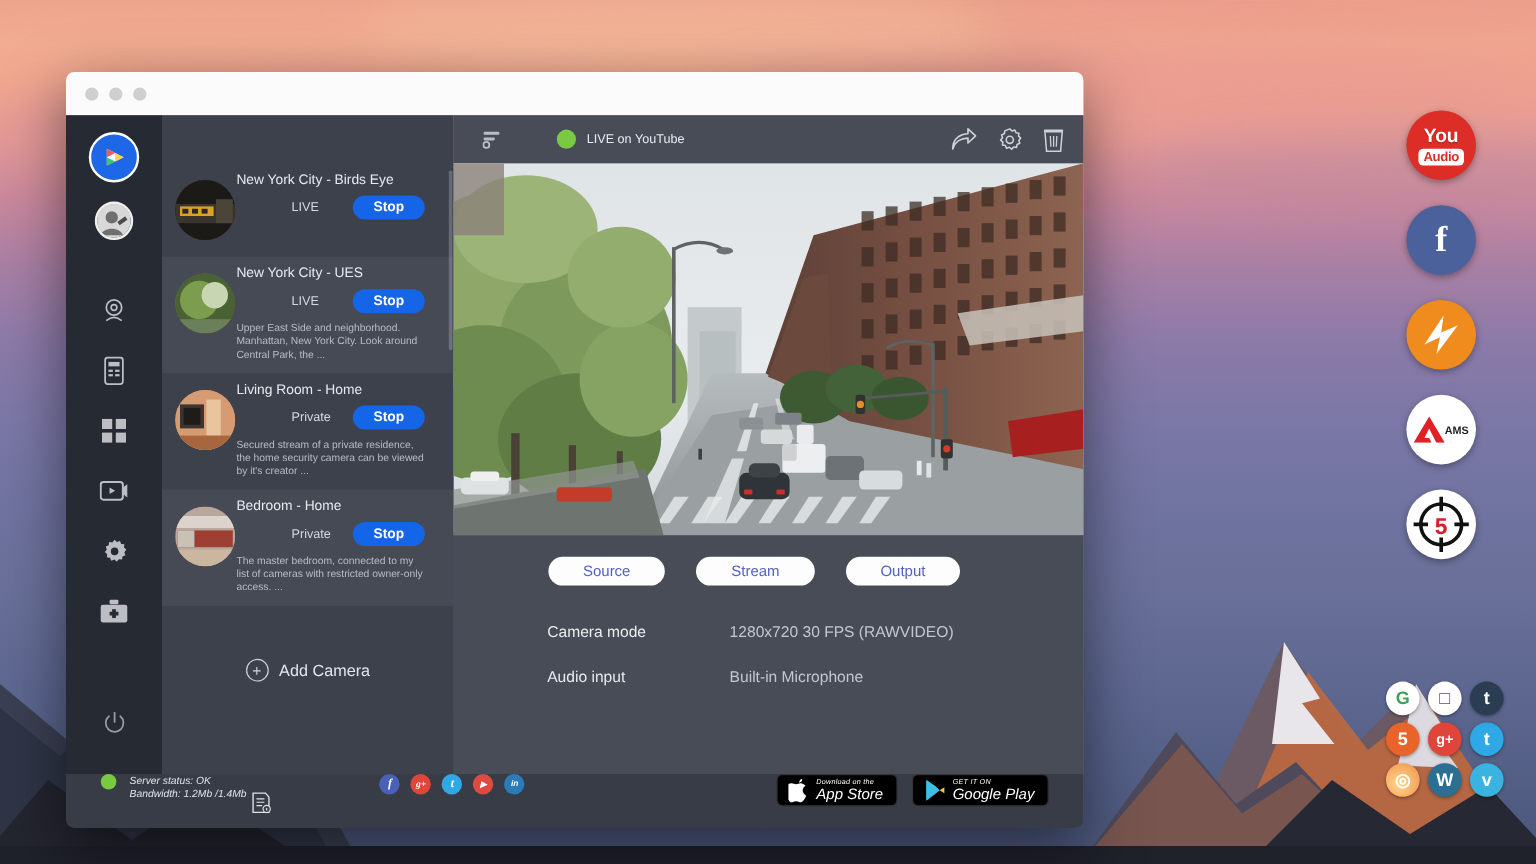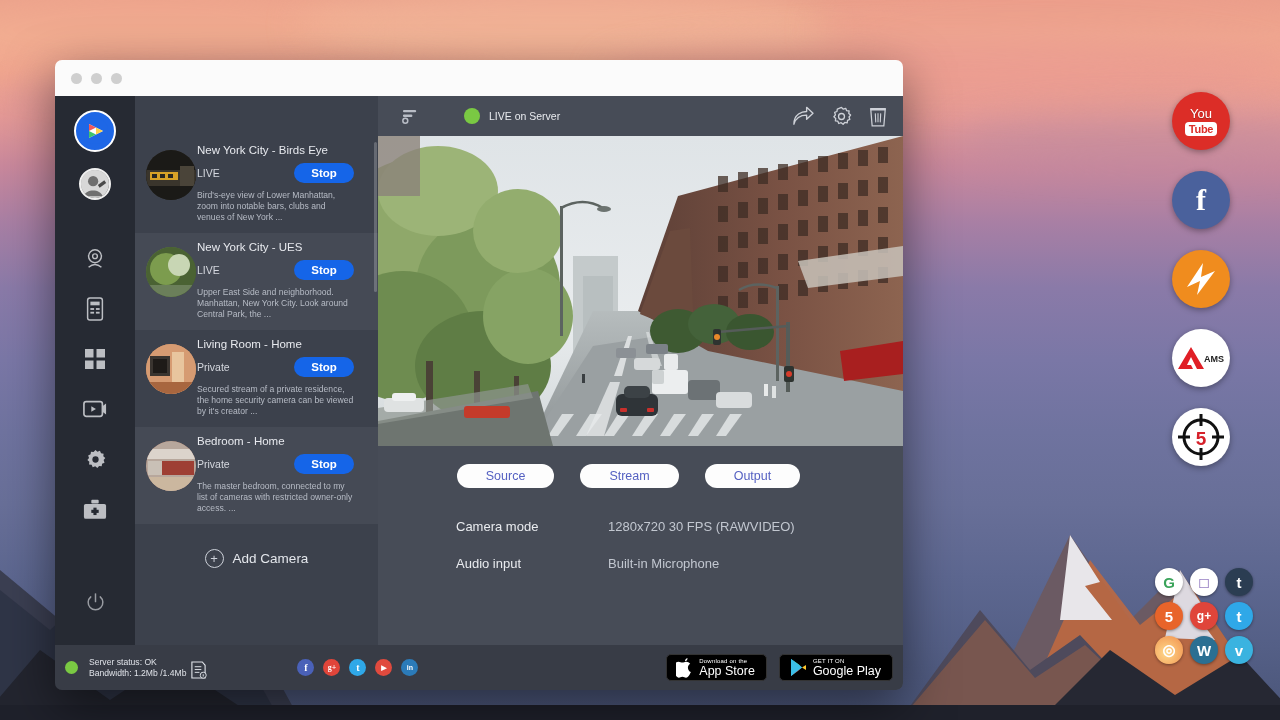--- a/index.html
+++ b/index.html
@@ -42,21 +42,21 @@
     box-shadow: 0 2px 6px rgba(0,0,0,.35);
     font-weight: bold; color: #fff; overflow: hidden;
     position: relative;
   }
   .dicon-youtube { background: #dc2d27; }
   .yt-box {
     background: #fff; color: #dc2d27; border-radius: 4px;
     font-size: 11px; line-height: 12px; padding: 1px 4px;
     font-weight: bold; letter-spacing: -.3px;
   }
-  .yt-you { font-size: 13px; letter-spacing: 0; color: #fff; font-weight: normal;
+  .yt-you { font-size: 16px; letter-spacing: 0; color: #fff; font-weight: bold;
             text-shadow: 0 1px 1px rgba(0,0,0,.3); margin-bottom: 1px;}
   .dicon-fb { background: #4a619c; font-size: 30px; font-family: "Liberation Serif", serif; }
   .dicon-wowza { background: #f08c1e; }
   .dicon-adobe { background: #fff; }
   .dicon-red5 { background: #fff; }
 
   
   #desktop-grid {
     position: absolute; left: 1152px; top: 565px;
     display: grid; grid-template-columns: repeat(3, 35px); gap: 0 0;
@@ -131,21 +131,21 @@
   .cam-item.alt { background: #454a55; }
   .cam-thumb {
     position: absolute; left: 11px; top: 14px;
     width: 50px; height: 50px; border-radius: 50%;
     overflow: hidden; background: #2a2d35;
   }
   .cam-title {
     color: #e7e9ee; font-size: 11.5px; margin-bottom: 7px;
     white-space: nowrap; overflow: hidden;
   }
-  .cam-row { display: flex; align-items: center; justify-content: space-between; }
+  .cam-row { display: flex; align-items: center; justify-content: space-between; margin-left: 46px; }
   .cam-state { color: #d5d8df; font-size: 10.5px; }
   .cam-btn {
     background: #1565e8; color: #fff; font-size: 11.5px; font-weight: bold;
     border: none; border-radius: 12px; padding: 4px 17px; cursor: pointer;
     min-width: 60px;
   }
   .cam-desc {
     color: #b7bcc6; font-size: 8.6px; line-height: 11px;
     margin-top: 7px; max-width: 172px;
   }
@@ -199,22 +199,23 @@
 
   
   #info-table { padding: 27px 0 0 78px; flex: 1; }
   .info-row { display: flex; margin-bottom: 22px; }
   .info-label { color: #e9ebef; font-size: 13px; width: 152px; }
   .info-value { color: #c2c7d0; font-size: 13px; }
 
   
   #statusbar {
     height: 45px; flex: none; background: #383c46;
-    display: flex; align-items: center; padding: 0 10px;
+    display: flex; align-items: flex-start; padding: 0 29px;
     position: relative;
+    font-style: italic;
   }
   #server-dot { width: 13px; height: 13px; border-radius: 50%; background: #7ac943; margin-right: 11px; }
   #server-text { color: #dfe2e8; font-size: 8.6px; line-height: 11px; }
   #log-icon { margin-left: 4px; align-self: flex-end; margin-bottom: 7px; cursor: pointer; }
   #social-row { display: flex; gap: 9px; margin-left: 90px; }
   .sicon {
     width: 17px; height: 17px; border-radius: 50%;
     display: flex; align-items: center; justify-content: center;
     color: #fff; font-size: 10px; font-weight: bold; cursor: pointer;
     font-family: "Liberation Serif", serif;
@@ -257,21 +258,21 @@
       <polygon points="-20,400 40,330 110,380 170,340 260,400" fill="#23252f"></polygon>
       <polygon points="1040,400 1110,330 1175,375 1240,335 1300,400" fill="#262833"></polygon>
       <rect x="0" y="385" width="1280" height="20" fill="#1f212b"></rect>
     </svg>
   </div>
 
   <div id="desktop-icons">
     <div class="dicon dicon-youtube">
       <div style="display:flex;flex-direction:column;align-items:center;">
         <span class="yt-you">You</span>
-        <span class="yt-box">Tube</span>
+        <span class="yt-box">Audio</span>
       </div>
     </div>
     <div class="dicon dicon-fb">
       <span>f</span>
     </div>
     <div class="dicon dicon-wowza">
       <svg width="44" height="44" viewBox="0 0 44 44">
         <polygon points="8,30 24,6 22,20 36,14 18,38 21,24" fill="#ffffff"></polygon>
       </svg>
     </div>
@@ -433,21 +434,20 @@
               <rect x="14" y="24" width="5" height="4" fill="#2a2722"></rect>
               <rect x="22" y="24" width="5" height="4" fill="#2a2722"></rect>
               <rect x="34" y="16" width="14" height="20" fill="#4a4439"></rect>
             </svg>
           </div>
           <div class="cam-title">New York City - Birds Eye</div>
           <div class="cam-row">
             <span class="cam-state">LIVE</span>
             <button class="cam-btn">Stop</button>
           </div>
-          <div class="cam-desc">Bird's-eye view of Lower Manhattan, zoom into notable bars, clubs and venues of New York ...</div>
         </div>
 
         <div class="cam-item alt">
           <div class="cam-thumb" style="background:radial-gradient(circle at 40% 40%, #9bb06a 0%, #5c7a3c 50%, #2c3a1d 100%);">
             <svg width="50" height="50" viewBox="0 0 50 50">
               <rect x="0" y="0" width="50" height="50" fill="#4a6233"></rect>
               <circle cx="20" cy="22" r="16" fill="#7c9c4e"></circle>
               <circle cx="33" cy="18" r="11" fill="#c8d6b4"></circle>
               <rect x="0" y="38" width="50" height="12" fill="#6b7f5a"></rect>
             </svg>
@@ -518,21 +518,21 @@
         <div id="sort-icon-wrap">
           <svg width="17" height="17" viewBox="0 0 18 18">
             <rect x="1" y="2" width="14" height="2.6" rx="1.2" fill="#b9bdc6"></rect>
             <rect x="1" y="7" width="10" height="2.6" rx="1.2" fill="#b9bdc6"></rect>
             <circle cx="3.5" cy="13.5" r="2.6" fill="none" stroke="#b9bdc6" stroke-width="1.6"></circle>
             <line x1="1" y1="13.5" x2="1" y2="13.5" stroke="#b9bdc6" stroke-width="1.6"></line>
           </svg>
         </div>
         <div id="live-status">
           <div id="live-dot"></div>
-          <span id="live-label">LIVE on Server</span>
+          <span id="live-label">LIVE on YouTube</span>
         </div>
         <div id="toolbar-actions">
           <div class="tb-icon">
             <svg width="22" height="20" viewBox="0 0 24 22">
               <path d="M2 20 C2 9, 11 6, 16 6 L16 1.5 L23 8 L16 14.5 L16 10 C10 10, 4 13, 2 20 Z" fill="none" stroke="#dde0e6" stroke-width="1.5" stroke-linejoin="round"></path>
             </svg>
           </div>
           <div class="tb-icon">
             <svg width="21" height="21" viewBox="0 0 24 24">
               <path fill="none" stroke="#dde0e6" stroke-width="1.5" stroke-linejoin="round" d="M12 1.6 l2.1 2 2.7 -.9 1.1 2.6 2.8 .4 -.4 2.8 2.1 1.9 -1.8 2.2 .9 2.7 -2.6 1.1 -.4 2.8 -2.8 -.4 -1.9 2.1 -2.2 -1.8 -2.7 .9 -1.1 -2.6 -2.8 -.4 .4 -2.8 -2.1 -1.9 1.8 -2.2 -.9 -2.7 2.6 -1.1 .4 -2.8z"></path>

